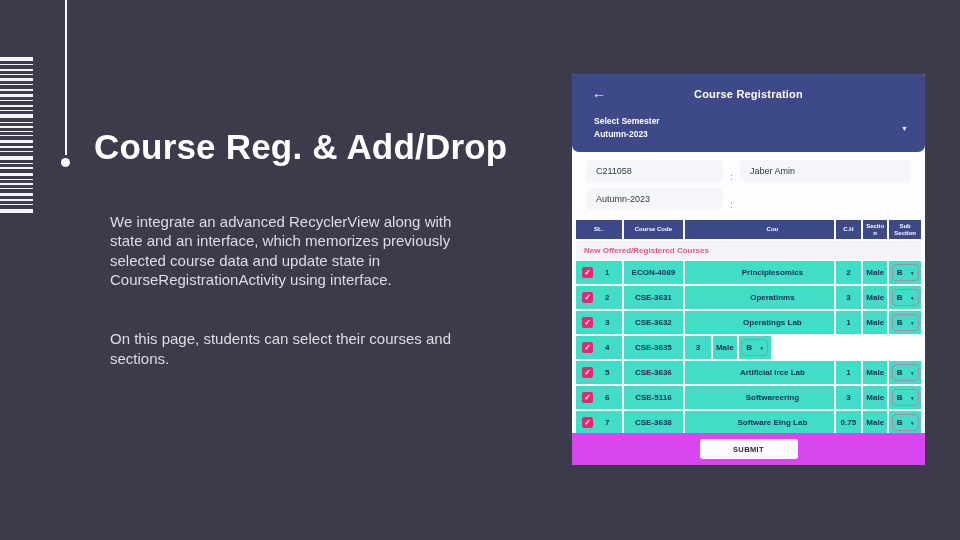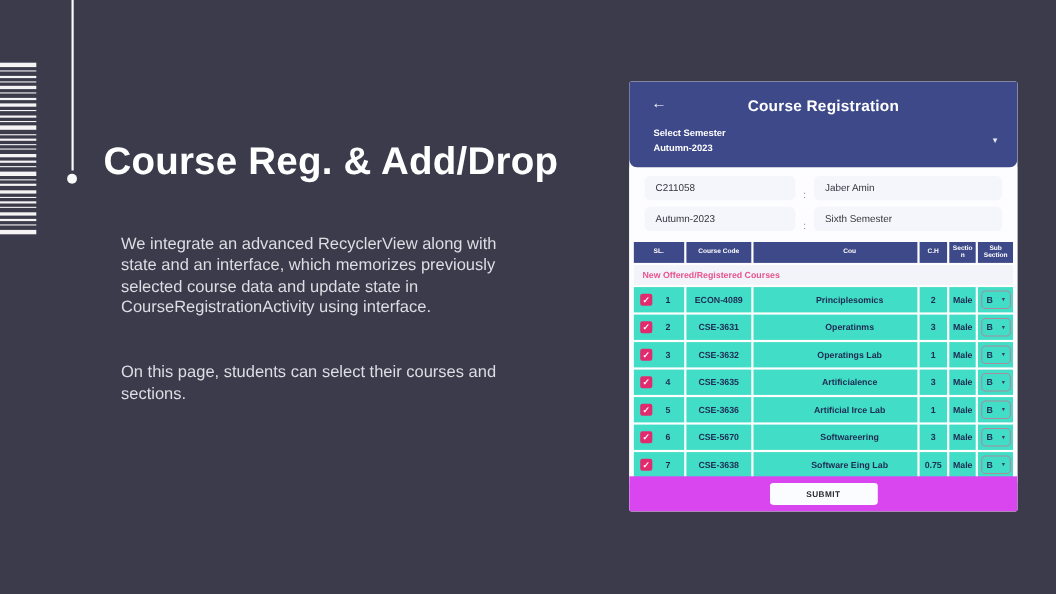--- a/index.html
+++ b/index.html
@@ -42,21 +42,21 @@
   }
   .app-header {
     position:absolute; top:0; left:0; right:0; height:78px;
     background:#3E4989; border-radius:0 0 7px 7px; color:#FFFFFF; z-index:2;
   }
   .back-btn {
     position:absolute; left:20px; top:11px; font-size:14px; color:#FFFFFF; cursor:pointer;
   }
   .app-title {
     position:absolute; left:0; right:0; top:14px; text-align:center;
-    font-size:14px; font-weight:bold; letter-spacing:0.2px;
+    font-size:11px; font-weight:bold; letter-spacing:0.2px;
   }
   .semester { position:absolute; left:22px; top:41px; font-size:8.5px; font-weight:bold; line-height:12.5px; }
   .sem-caret { position:absolute; right:17px; top:51px; font-size:7px; color:#E8EAF6; }
 
   
   .app-content { position:absolute; top:78px; left:0; right:0; bottom:27px; background:#FDFDFF; }
   .info-rows { padding:8px 14px 0 14px; }
   .info-row { display:flex; align-items:flex-end; height:22px; margin-bottom:6px; }
   .field {
     background:#F4F6FB; border-radius:5px; height:22px;
@@ -182,21 +182,20 @@
     <div class="app-content">
       <div class="info-rows">
           <div class="info-row">
             <div class="field field-left">C211058</div>
             <div class="colon">:</div>
             <div class="field field-right">Jaber Amin</div>
           </div>
           <div class="info-row">
             <div class="field field-left">Autumn-2023</div>
             <div class="colon">:</div>
-            <div class="field field-right">Sixth Semester</div>
           </div>
         </div>
       <div class="table">
         <div class="trow">
             <div class="th col0">SL.</div>
             <div class="th col1">Course Code</div>
             <div class="th col2">Cou</div>
             <div class="th col3">C.H</div>
             <div class="th col4">Sectio
 n</div>
@@ -251,21 +250,20 @@
                 <span class="dd-caret">▾</span>
               </div>
             </div>
           </div>
           <div class="trow">
             <div class="td td-sl col0">
               <span class="checkbox">✓</span>
               <span class="num">4</span>
             </div>
             <div class="td col1">CSE-3635</div>
-            <div class="td col2">Artificialence</div>
             <div class="td col3">3</div>
             <div class="td col4">Male</div>
             <div class="td col5">
               <div class="dropdown">
                 <span>B</span>
                 <span class="dd-caret">▾</span>
               </div>
             </div>
           </div>
           <div class="trow">
@@ -282,21 +280,21 @@
                 <span>B</span>
                 <span class="dd-caret">▾</span>
               </div>
             </div>
           </div>
           <div class="trow">
             <div class="td td-sl col0">
               <span class="checkbox">✓</span>
               <span class="num">6</span>
             </div>
-            <div class="td col1">CSE-5670</div>
+            <div class="td col1">CSE-5116</div>
             <div class="td col2">Softwareering</div>
             <div class="td col3">3</div>
             <div class="td col4">Male</div>
             <div class="td col5">
               <div class="dropdown">
                 <span>B</span>
                 <span class="dd-caret">▾</span>
               </div>
             </div>
           </div>

